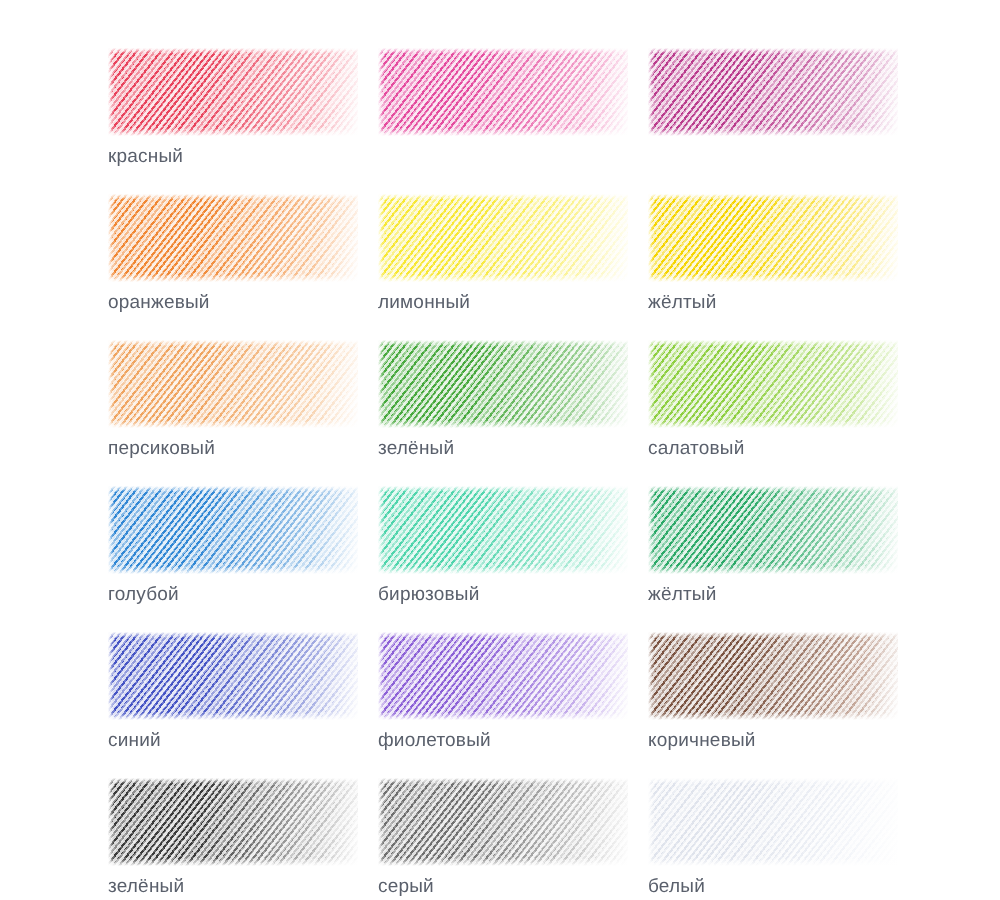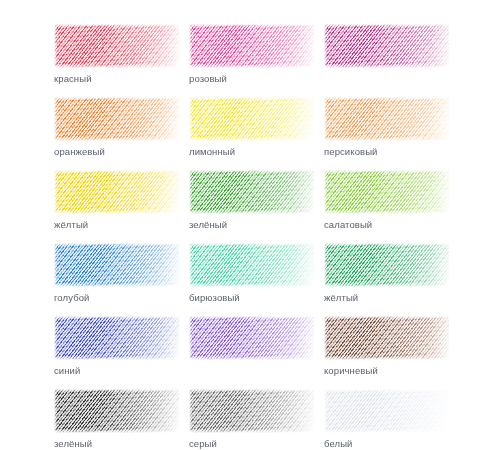--- a/index.html
+++ b/index.html
@@ -118,21 +118,20 @@
         </div>
         <div class="swatch-label">красный</div>
       </div>
       <div class="swatch-cell">
         <div class="swatch-patch">
           <div class="patch-fill" style="background: linear-gradient(100deg, rgb(228, 74, 158) 0%, rgb(228, 74, 158) 38%, rgb(243, 166, 205) 82%, rgb(255, 255, 255) 100%);"></div>
           <div class="patch-strokes"></div>
           <div class="patch-grain"></div>
           <div class="patch-edge"></div>
         </div>
-        <div class="swatch-label">розовый</div>
       </div>
       <div class="swatch-cell">
         <div class="swatch-patch">
           <div class="patch-fill" style="background: linear-gradient(100deg, rgb(185, 58, 140) 0%, rgb(185, 58, 140) 38%, rgb(217, 155, 196) 82%, rgb(255, 255, 255) 100%);"></div>
           <div class="patch-strokes"></div>
           <div class="patch-grain"></div>
           <div class="patch-edge"></div>
         </div>
       </div>
       <div class="swatch-cell">
@@ -148,97 +147,98 @@
         <div class="swatch-patch">
           <div class="patch-fill" style="background: linear-gradient(100deg, rgb(247, 231, 51) 0%, rgb(247, 231, 51) 38%, rgb(252, 245, 166) 82%, rgb(255, 255, 255) 100%);"></div>
           <div class="patch-strokes"></div>
           <div class="patch-grain"></div>
           <div class="patch-edge"></div>
         </div>
         <div class="swatch-label">лимонный</div>
       </div>
       <div class="swatch-cell">
         <div class="swatch-patch">
+          <div class="patch-fill" style="background: linear-gradient(100deg, rgb(245, 212, 0) 0%, rgb(245, 212, 0) 38%, rgb(251, 235, 140) 82%, rgb(255, 255, 255) 100%);"></div>
+          <div class="patch-strokes"></div>
+          <div class="patch-grain"></div>
+          <div class="patch-edge"></div>
+        </div>
+        <div class="swatch-label">жёлтый</div>
+      </div>
+      <div class="swatch-cell">
+        <div class="swatch-patch">
           <div class="patch-fill" style="background: linear-gradient(100deg, rgb(239, 163, 94) 0%, rgb(239, 163, 94) 38%, rgb(248, 213, 179) 82%, rgb(255, 255, 255) 100%);"></div>
           <div class="patch-strokes"></div>
           <div class="patch-grain"></div>
           <div class="patch-edge"></div>
         </div>
         <div class="swatch-label">персиковый</div>
       </div>
       <div class="swatch-cell">
         <div class="swatch-patch">
-          <div class="patch-fill" style="background: linear-gradient(100deg, rgb(245, 212, 0) 0%, rgb(245, 212, 0) 38%, rgb(251, 235, 140) 82%, rgb(255, 255, 255) 100%);"></div>
+          <div class="patch-fill" style="background: linear-gradient(100deg, rgb(70, 168, 60) 0%, rgb(70, 168, 60) 38%, rgb(162, 211, 156) 82%, rgb(255, 255, 255) 100%);"></div>
+          <div class="patch-strokes"></div>
+          <div class="patch-grain"></div>
+          <div class="patch-edge"></div>
+        </div>
+        <div class="swatch-label">зелёный</div>
+      </div>
+      <div class="swatch-cell">
+        <div class="swatch-patch">
+          <div class="patch-fill" style="background: linear-gradient(100deg, rgb(140, 206, 62) 0%, rgb(140, 206, 62) 38%, rgb(200, 231, 156) 82%, rgb(255, 255, 255) 100%);"></div>
+          <div class="patch-strokes"></div>
+          <div class="patch-grain"></div>
+          <div class="patch-edge"></div>
+        </div>
+        <div class="swatch-label">салатовый</div>
+      </div>
+      <div class="swatch-cell">
+        <div class="swatch-patch">
+          <div class="patch-fill" style="background: linear-gradient(100deg, rgb(47, 134, 212) 0%, rgb(47, 134, 212) 38%, rgb(164, 201, 234) 82%, rgb(255, 255, 255) 100%);"></div>
+          <div class="patch-strokes"></div>
+          <div class="patch-grain"></div>
+          <div class="patch-edge"></div>
+        </div>
+        <div class="swatch-label">голубой</div>
+      </div>
+      <div class="swatch-cell">
+        <div class="swatch-patch">
+          <div class="patch-fill" style="background: linear-gradient(100deg, rgb(77, 212, 171) 0%, rgb(77, 212, 171) 38%, rgb(178, 236, 217) 82%, rgb(255, 255, 255) 100%);"></div>
+          <div class="patch-strokes"></div>
+          <div class="patch-grain"></div>
+          <div class="patch-edge"></div>
+        </div>
+        <div class="swatch-label">бирюзовый</div>
+      </div>
+      <div class="swatch-cell">
+        <div class="swatch-patch">
+          <div class="patch-fill" style="background: linear-gradient(100deg, rgb(41, 168, 102) 0%, rgb(41, 168, 102) 38%, rgb(154, 214, 183) 82%, rgb(255, 255, 255) 100%);"></div>
           <div class="patch-strokes"></div>
           <div class="patch-grain"></div>
           <div class="patch-edge"></div>
         </div>
         <div class="swatch-label">жёлтый</div>
       </div>
       <div class="swatch-cell">
         <div class="swatch-patch">
-          <div class="patch-fill" style="background: linear-gradient(100deg, rgb(70, 168, 60) 0%, rgb(70, 168, 60) 38%, rgb(162, 211, 156) 82%, rgb(255, 255, 255) 100%);"></div>
-          <div class="patch-strokes"></div>
-          <div class="patch-grain"></div>
-          <div class="patch-edge"></div>
-        </div>
-        <div class="swatch-label">зелёный</div>
-      </div>
-      <div class="swatch-cell">
-        <div class="swatch-patch">
-          <div class="patch-fill" style="background: linear-gradient(100deg, rgb(140, 206, 62) 0%, rgb(140, 206, 62) 38%, rgb(200, 231, 156) 82%, rgb(255, 255, 255) 100%);"></div>
-          <div class="patch-strokes"></div>
-          <div class="patch-grain"></div>
-          <div class="patch-edge"></div>
-        </div>
-        <div class="swatch-label">салатовый</div>
-      </div>
-      <div class="swatch-cell">
-        <div class="swatch-patch">
-          <div class="patch-fill" style="background: linear-gradient(100deg, rgb(47, 134, 212) 0%, rgb(47, 134, 212) 38%, rgb(164, 201, 234) 82%, rgb(255, 255, 255) 100%);"></div>
-          <div class="patch-strokes"></div>
-          <div class="patch-grain"></div>
-          <div class="patch-edge"></div>
-        </div>
-        <div class="swatch-label">голубой</div>
-      </div>
-      <div class="swatch-cell">
-        <div class="swatch-patch">
-          <div class="patch-fill" style="background: linear-gradient(100deg, rgb(77, 212, 171) 0%, rgb(77, 212, 171) 38%, rgb(178, 236, 217) 82%, rgb(255, 255, 255) 100%);"></div>
-          <div class="patch-strokes"></div>
-          <div class="patch-grain"></div>
-          <div class="patch-edge"></div>
-        </div>
-        <div class="swatch-label">бирюзовый</div>
-      </div>
-      <div class="swatch-cell">
-        <div class="swatch-patch">
-          <div class="patch-fill" style="background: linear-gradient(100deg, rgb(41, 168, 102) 0%, rgb(41, 168, 102) 38%, rgb(154, 214, 183) 82%, rgb(255, 255, 255) 100%);"></div>
-          <div class="patch-strokes"></div>
-          <div class="patch-grain"></div>
-          <div class="patch-edge"></div>
-        </div>
-        <div class="swatch-label">жёлтый</div>
-      </div>
-      <div class="swatch-cell">
-        <div class="swatch-patch">
           <div class="patch-fill" style="background: linear-gradient(100deg, rgb(68, 83, 196) 0%, rgb(68, 83, 196) 38%, rgb(169, 177, 228) 82%, rgb(255, 255, 255) 100%);"></div>
           <div class="patch-strokes"></div>
           <div class="patch-grain"></div>
           <div class="patch-edge"></div>
         </div>
         <div class="swatch-label">синий</div>
       </div>
       <div class="swatch-cell">
         <div class="swatch-patch">
           <div class="patch-fill" style="background: linear-gradient(100deg, rgb(139, 95, 214) 0%, rgb(139, 95, 214) 38%, rgb(200, 178, 236) 82%, rgb(255, 255, 255) 100%);"></div>
           <div class="patch-strokes"></div>
           <div class="patch-grain"></div>
           <div class="patch-edge"></div>
         </div>
+        <div class="swatch-label">фиолетовый</div>
       </div>
       <div class="swatch-cell">
         <div class="swatch-patch">
           <div class="patch-fill" style="background: linear-gradient(100deg, rgb(122, 82, 64) 0%, rgb(122, 82, 64) 38%, rgb(194, 164, 150) 82%, rgb(255, 255, 255) 100%);"></div>
           <div class="patch-strokes"></div>
           <div class="patch-grain"></div>
           <div class="patch-edge"></div>
         </div>
         <div class="swatch-label">коричневый</div>
       </div>

